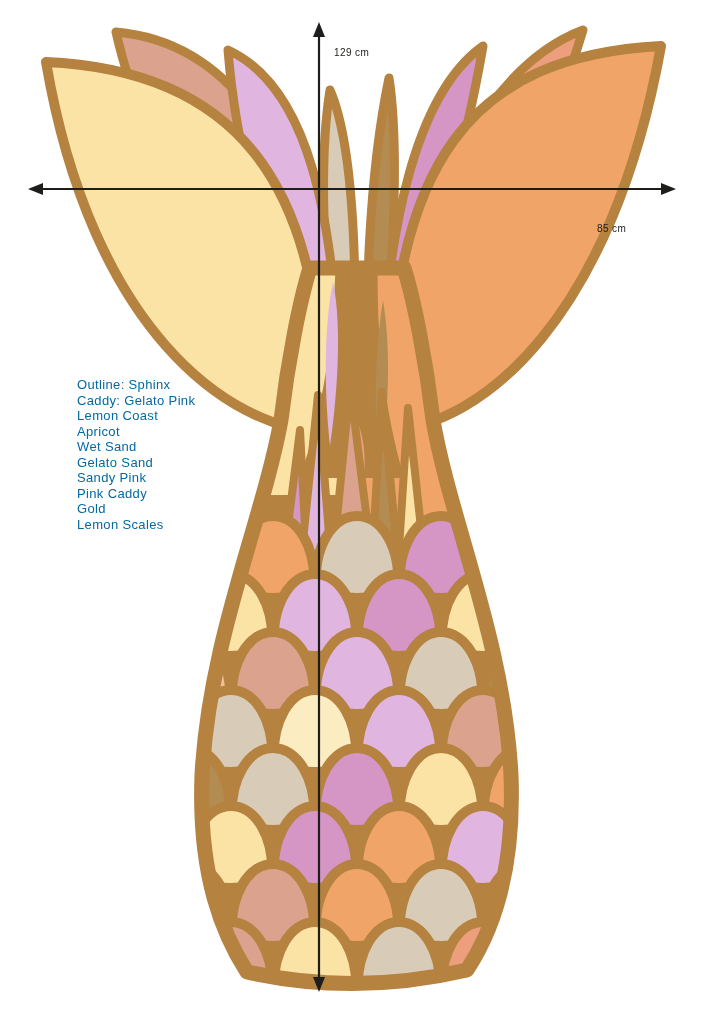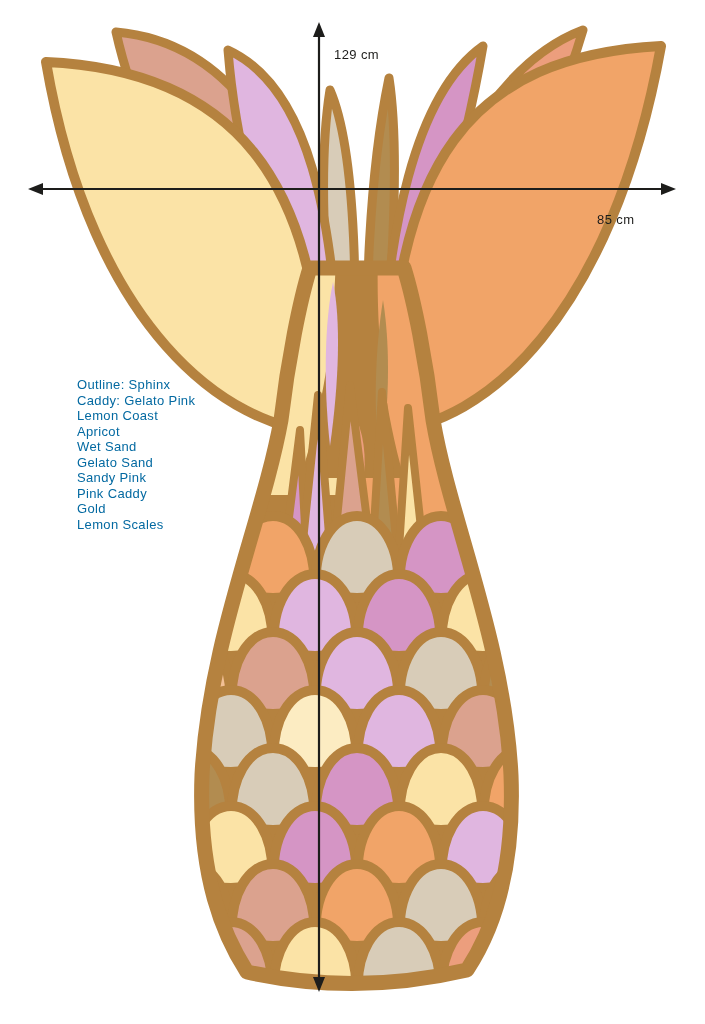--- a/index.html
+++ b/index.html
@@ -6,27 +6,27 @@
   .canvas{
     position:relative;
     width:705px;height:1024px;
     background:#ffffff;
     overflow:hidden;
     font-family:"Liberation Sans", sans-serif;
   }
   .art{position:absolute;left:0;top:0;width:705px;height:1024px;}
   .dim-label{
     position:absolute;
-    font-size:13px;
+    font-size:10px;
     color:#1d1d1b;
     letter-spacing:.4px;
     white-space:nowrap;
   }
   .dim-label.height{left:334px;top:47px;}
-  .dim-label.width{left:597px;top:212px;}
+  .dim-label.width{left:597px;top:223px;}
   .legend{
     position:absolute;
     left:77px;top:377px;
     font-size:13px;
     line-height:15.5px;
     color:#0369a1;
     letter-spacing:.35px;
     white-space:nowrap;
   }
 </style>

